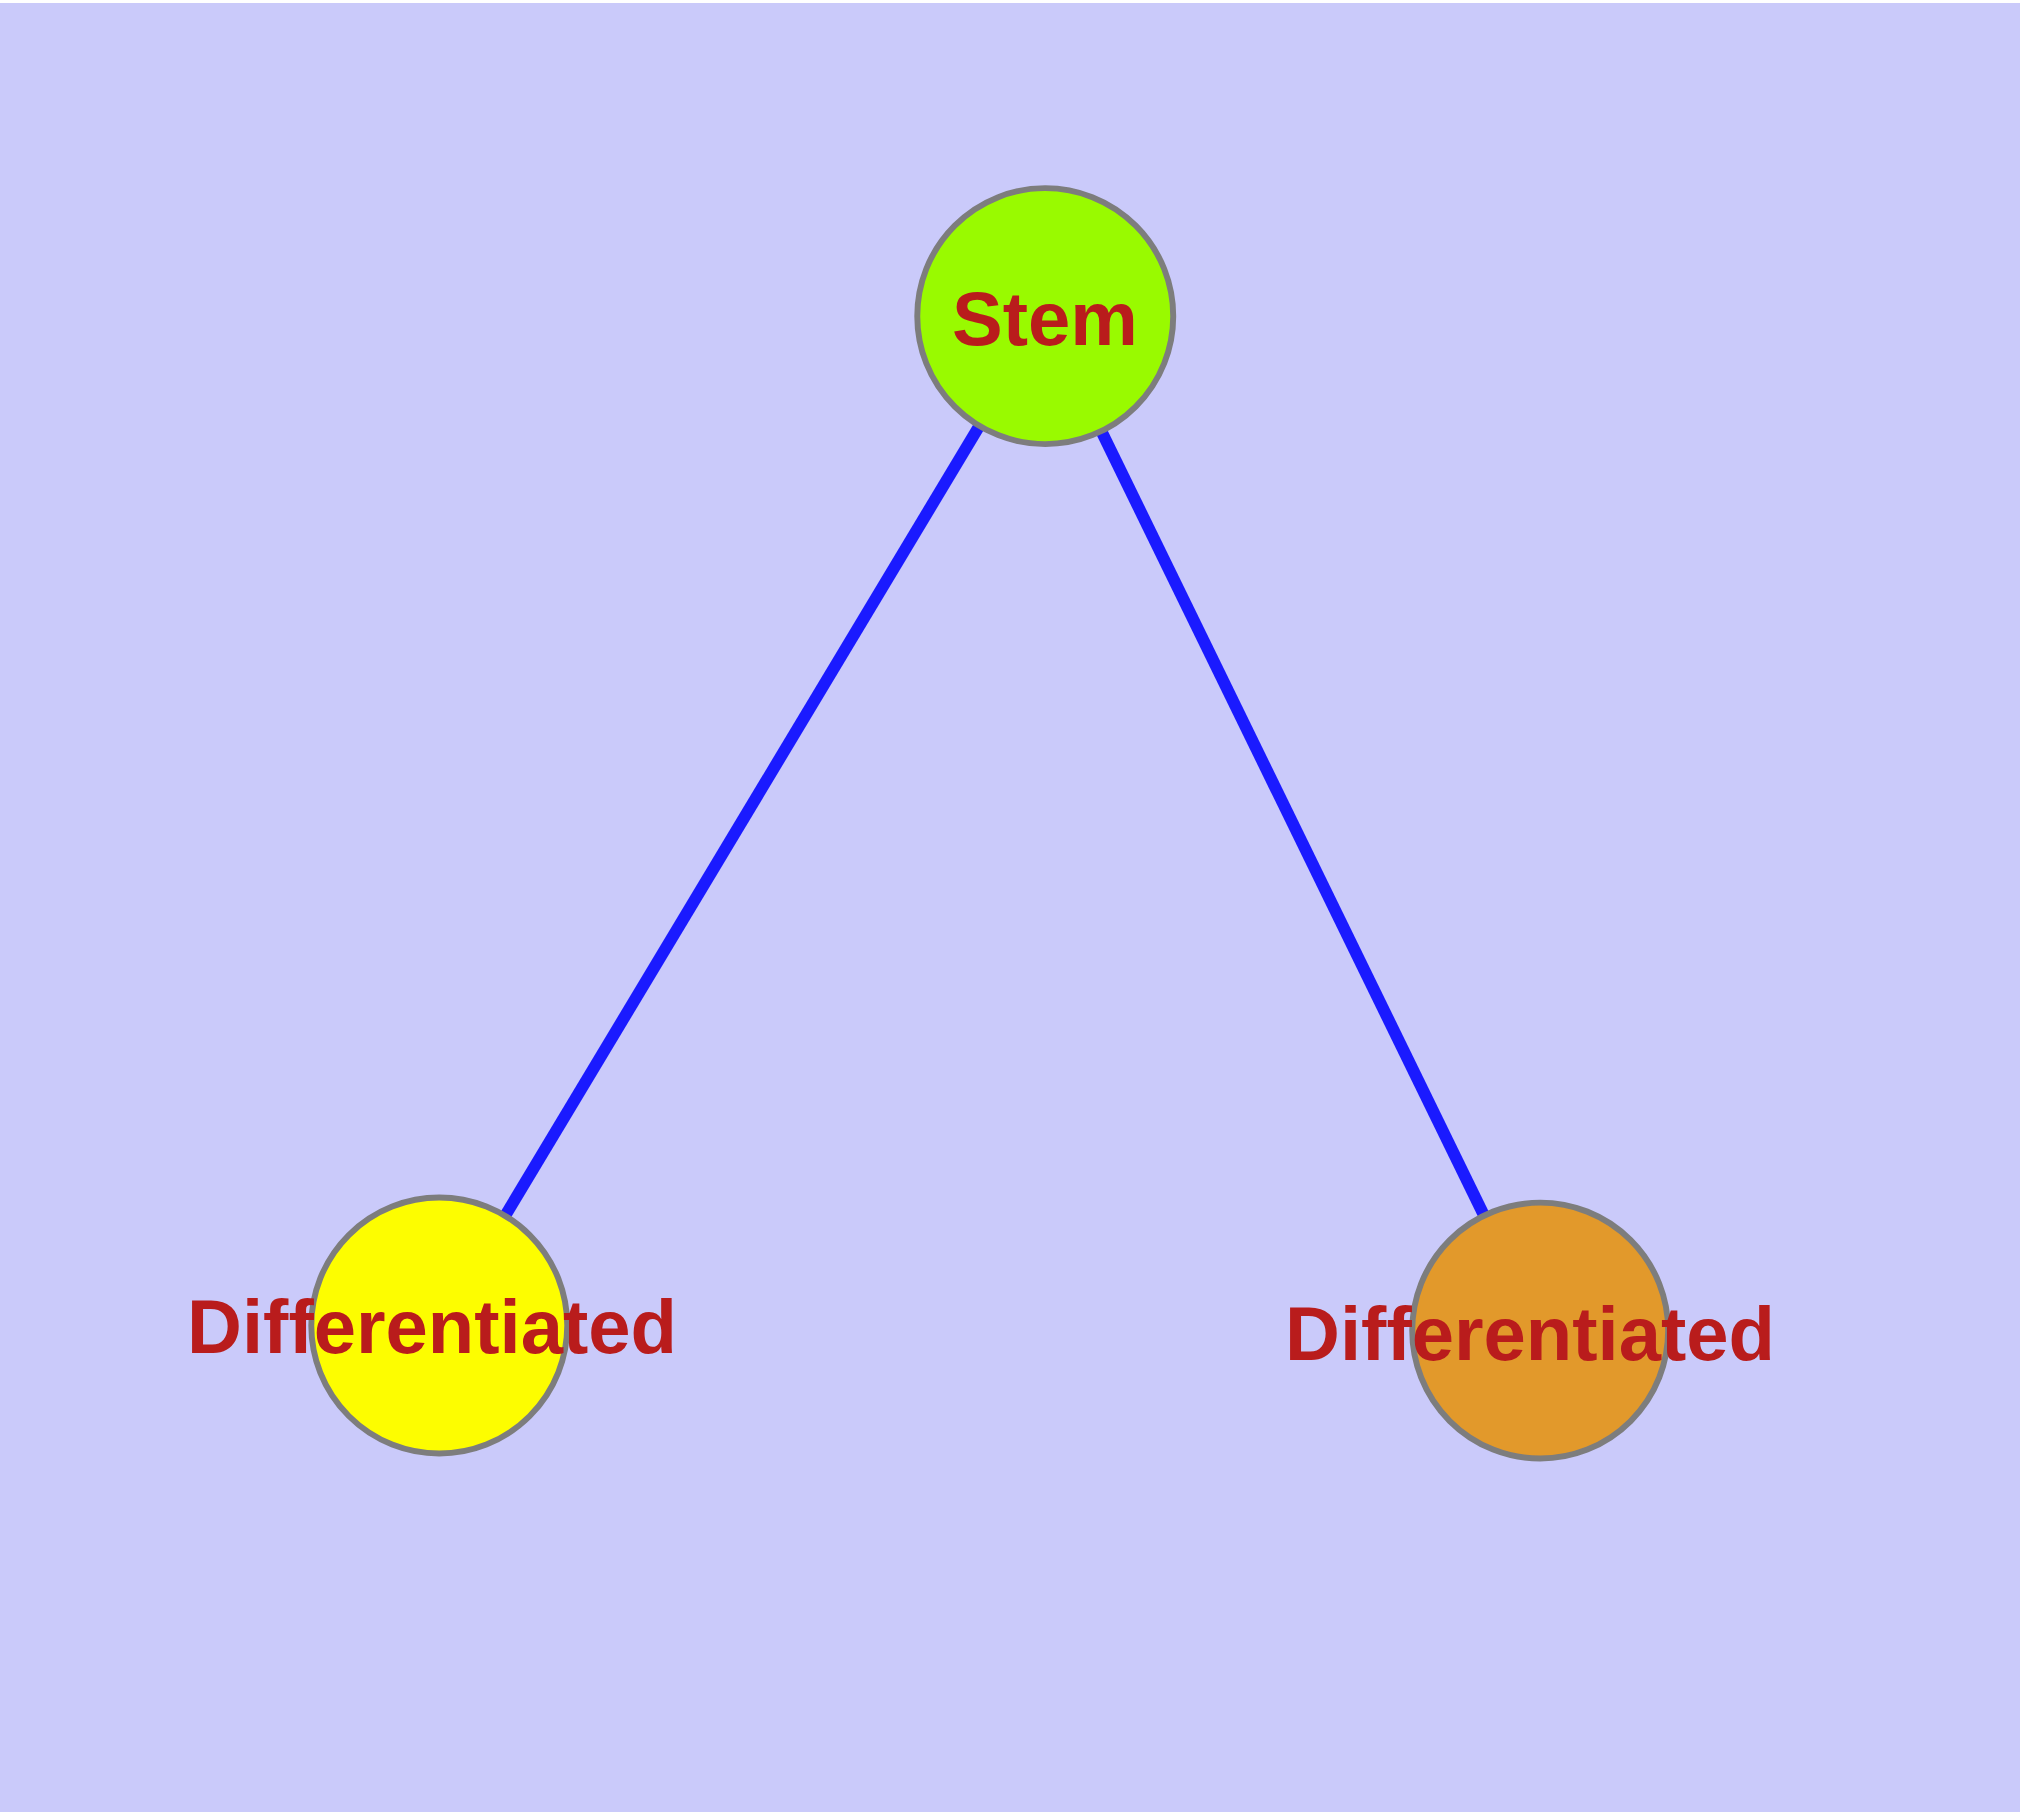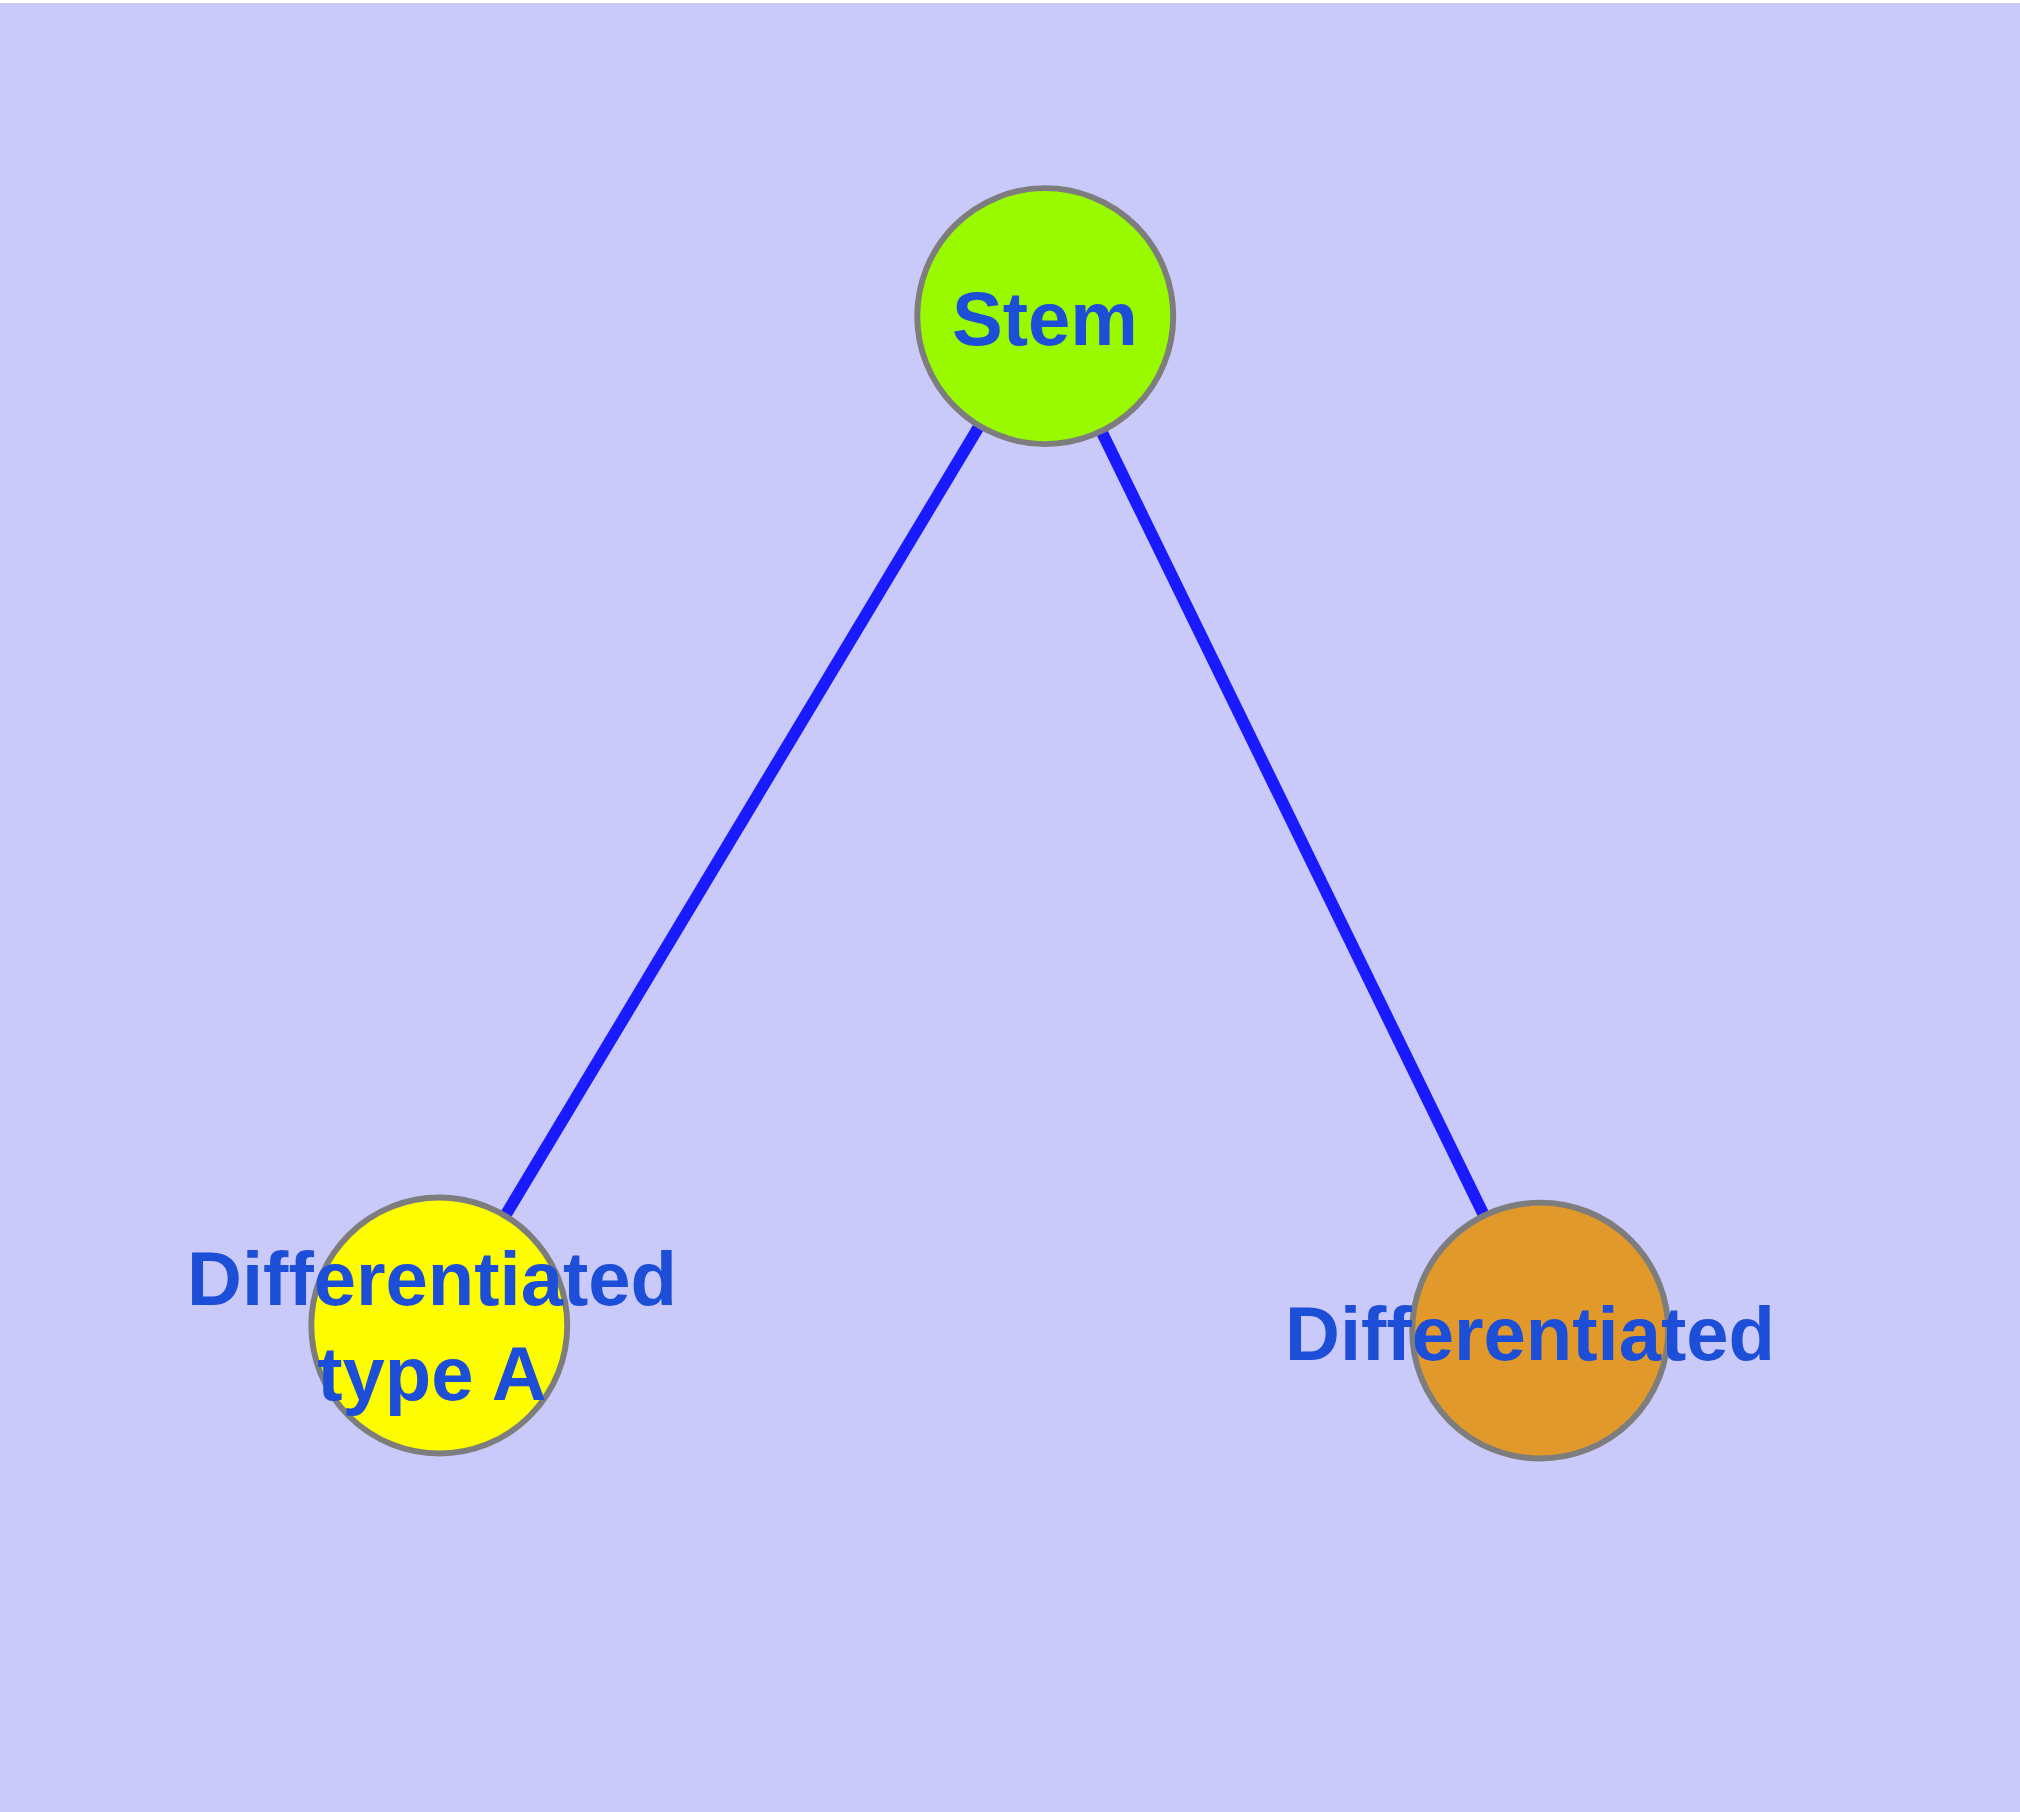--- a/index.html
+++ b/index.html
@@ -26,21 +26,21 @@
   svg.graph {
     position: absolute;
     inset: 0;
     width: 2021px;
     height: 1812px;
     display: block;
   }
   .node-label {
     position: absolute;
     transform: translate(-50%, -50%);
-    color: #1d4ed8;
+    color: #b91c1c;
     font-weight: bold;
     font-size: 76px;
     line-height: 95px;
     text-align: center;
     white-space: nowrap;
     z-index: 2;
   }
   .label-stem   { left: 1045px; top: 318px;  }
   .label-type-a { left: 432px;  top: 1326px; }
   .label-type-b { left: 1530px; top: 1333px; }
@@ -59,21 +59,20 @@
 
     <circle cx="1233" cy="373" r="151" stroke-width="7" fill="#99FA00" stroke="#7D7D7D"></circle>
     <circle cx="518" cy="1564" r="151" stroke-width="7" fill="#FDFD00" stroke="#7D7D7D"></circle>
     <circle cx="1817" cy="1570" r="151" stroke-width="7" fill="#E2992B" stroke="#7D7D7D"></circle>
   </svg>
 
   <div class="node-label label-stem">Stem</div>
 
   <div class="node-label label-type-a">
     <div>Differentiated</div>
-    <div>type A</div>
   </div>
 
   <div class="node-label label-type-b">
     <div>Differentiated</div>
   </div>
 
 </div>
 
 
 </body></html>

